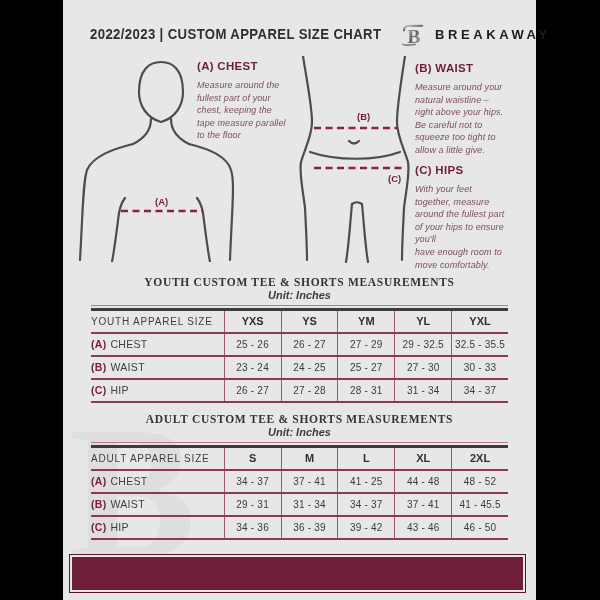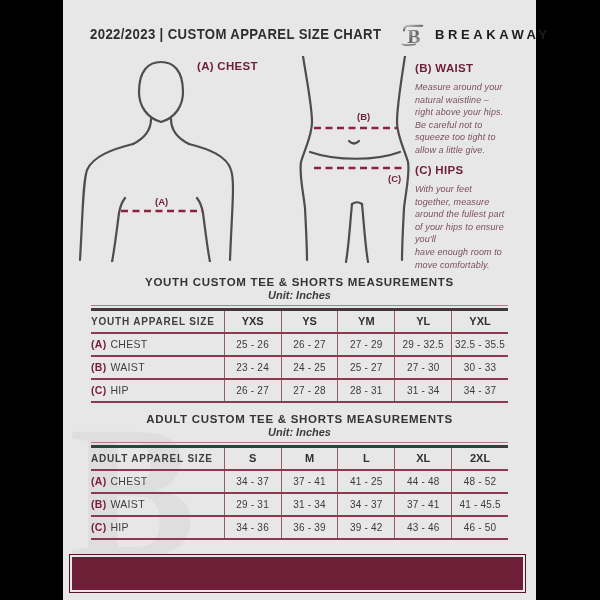--- a/index.html
+++ b/index.html
@@ -38,39 +38,39 @@
   .fig{position:absolute;z-index:1;}
   #fig-chest{left:12px;top:56px;}
   #fig-lower{left:218px;top:56px;}
   .body-line{fill:none;stroke:#4d4d4d;stroke-width:2.2;stroke-linecap:round;}
   .dash-line{fill:none;stroke:#8e1f3d;stroke-width:2.3;stroke-dasharray:7 4.5;}
   .marker-label{font-family:"Liberation Sans",sans-serif;font-size:9.5px;font-weight:bold;fill:#701d3a;}
   
   .tbl-section{position:absolute;left:0;width:473px;text-align:center;z-index:2;}
   #youth-section{top:276px;}
   #adult-section{top:413px;}
-  .tbl-title{font-size:11.5px;font-weight:bold;color:#343434;letter-spacing:.7px;margin:0;}
+  .tbl-title{font-size:11.5px;font-weight:bold;color:#343434;letter-spacing:.7px;margin:0;font-family:Liberation Serif, serif;}
   .tbl-unit{font-size:11px;font-style:italic;font-weight:bold;color:#3c3c3c;margin:1px 0 0 0;}
   .tbl-wrap{
     width:417px;margin:4px auto 0;
     border-top:1px solid #b87a8a;padding-top:2px;
   }
   table.size-table{
     border-collapse:collapse;width:417px;background:transparent;
     border-top:3px solid #3c3c3c;border-bottom:2px solid #8d3a50;
   }
   table.size-table tr{height:23px;}
   table.size-table thead tr{border-bottom:2px solid #8d3a50;}
   table.size-table tbody tr + tr{border-top:2px solid #8d3a50;}
   table.size-table th,table.size-table td{
     border-left:1.5px solid #9b5a6b;padding:0;vertical-align:middle;
   }
   table.size-table th:first-child,table.size-table td:first-child{border-left:none;}
   th.labelcol{
-    width:133px;text-align:left;padding-left:12px;font-weight:bold;
+    width:133px;text-align:left;padding-left:12px;font-weight:normal;
     font-size:10px;color:#3e3e3e;letter-spacing:.8px;
   }
   th.sizecol{width:56px;font-size:11px;font-weight:bold;color:#303030;margin-left:28px;}
   td.rowlabel{text-align:left;padding-left:12px;font-size:10.5px;color:#3e3e3e;letter-spacing:.3px;}
   td.rowlabel .pfx{color:#7a1c39;font-weight:bold;margin-right:4px;}
   td.val{font-size:10px;color:#3b3b3b;text-align:center;letter-spacing:.2px;}
   
   .footer-bar{
     position:absolute;left:6px;top:554px;width:457px;height:39px;z-index:2;
     background:#6f1e38;border:1px solid #571427;
@@ -130,20 +130,25 @@
     <path class="body-line" d="M 81 148 C 83 168 84 188 87 206"></path>
     <path class="body-line" d="M 71 148 Q 76 144.5 81 148"></path>
     <path class="dash-line" d="M 33 72 H 116"></path>
     <path class="dash-line" d="M 33 112 H 121"></path>
     <text class="marker-label" x="76" y="64">(B)</text>
     <text class="marker-label" x="107" y="126">(C)</text>
   </svg>
 
   <div id="instr-chest" class="instr">
     <p class="instr-heading">(A) CHEST</p>
+    <p class="instr-body">Measure around the
+fullest part of your
+chest, keeping the
+tape measure parallel
+to the floor</p>
   </div>
   <div id="instr-waist" class="instr">
     <p class="instr-heading">(B) WAIST</p>
     <p class="instr-body">Measure around your
 natural waistline –
 right above your hips.
 Be careful not to
 squeeze too tight to
 allow a little give.</p>
   </div>

